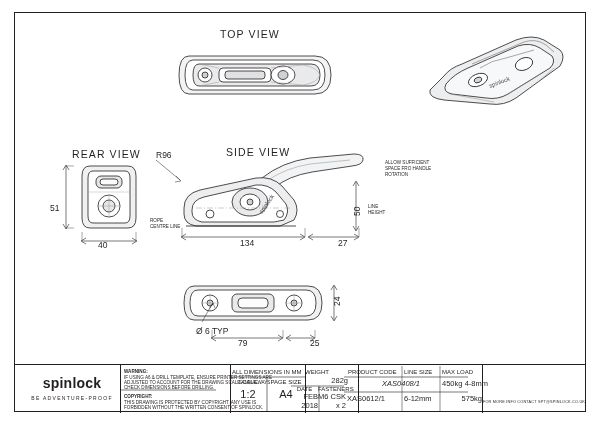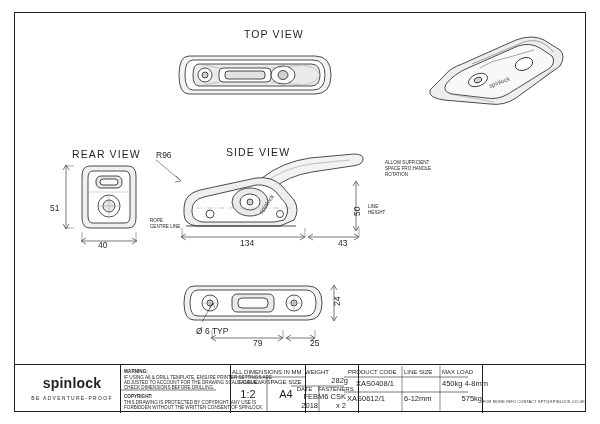--- a/index.html
+++ b/index.html
@@ -77,21 +77,21 @@
   svg{display:block;}
   .ph{position:absolute;}
 </style>
 </head>
 <body>
 
 <div id="sheet">
 
   <div class="frame"></div>
 
-  <div class="viewtitle" style="left:244px;top:28px;text-align:center;">TOP VIEW</div>
+  <div class="viewtitle" style="left:220px;top:28px;text-align:center;">TOP VIEW</div>
   <div class="ph" style="left:175px;top:44px;">
     <svg width="160" height="62" viewBox="0 0 160 62">
       <g fill="none" stroke="#231f20" stroke-width="0.8">
         <path d="M14 12 Q4 12 4 31 Q4 50 14 50 L140 50 Q156 50 156 31 Q156 12 140 12 Z" fill="#f2f3f4"></path>
         <path d="M18 16 Q10 16 10 31 Q10 46 18 46 L138 46 Q150 46 150 31 Q150 16 138 16 Z" fill="#ffffff"></path>
         <path d="M24 20 Q18 20 18 31 Q18 42 24 42 L136 42 Q145 42 145 31 Q145 20 136 20 Z" fill="#e9eaec"></path>
         <rect x="44" y="24" width="52" height="14" rx="4" fill="#ffffff"></rect>
         <rect x="50" y="27" width="40" height="8" rx="3" fill="#dfe1e3"></rect>
         <ellipse cx="108" cy="31" rx="12" ry="9" fill="#ffffff"></ellipse>
         <ellipse cx="108" cy="31" rx="5" ry="4.5" fill="#cfd2d5"></ellipse>
@@ -228,21 +228,21 @@
         <path d="M131 9 L180 9"></path>
         <path d="M135 6 L130 9 L135 12"></path>
           <path d="M176 6 L181 9 L176 12"></path>
         <path d="M4 9 L4 0" stroke-width="0.4"></path>
           <path d="M127 9 L127 0" stroke-width="0.4"></path>
           <path d="M181 9 L181 0" stroke-width="0.4"></path>
       </g>
     </svg>
   </div>
   <div class="dimtxt" style="left:240px;top:238px;">134</div>
-  <div class="dimtxt" style="left:338px;top:238px;">43</div>
+  <div class="dimtxt" style="left:338px;top:238px;">27</div>
 
   <div class="ph" style="left:180px;top:280px;">
     <svg width="148" height="46" viewBox="0 0 148 46">
       <g fill="none" stroke="#231f20" stroke-width="0.8">
         <path d="M14 6 Q4 6 4 23 Q4 40 14 40 L128 40 Q142 40 142 23 Q142 6 128 6 Z" fill="#eff0f1"></path>
         <path d="M18 10 Q10 10 10 23 Q10 36 18 36 L126 36 Q136 36 136 23 Q136 10 126 10 Z" fill="#ffffff"></path>
         <rect x="52" y="14" width="42" height="18" rx="5" fill="#e7e9eb"></rect>
         <rect x="58" y="18" width="30" height="10" rx="4" fill="#fcfcfc"></rect>
         <circle cx="30" cy="23" r="8" fill="#ffffff"></circle>
         <circle cx="30" cy="23" r="3" fill="#cfd2d5"></circle>
@@ -283,21 +283,21 @@
           <path d="M70 5 L75 8 L70 11"></path>
         <path d="M79 8 L106 8"></path>
         <path d="M83 5 L78 8 L83 11"></path>
           <path d="M102 5 L107 8 L102 11"></path>
         <path d="M4 8 L4 0" stroke-width="0.4"></path>
           <path d="M75 8 L75 0" stroke-width="0.4"></path>
           <path d="M107 8 L107 0" stroke-width="0.4"></path>
       </g>
     </svg>
   </div>
-  <div class="dimtxt" style="left:253px;top:338px;">79</div>
+  <div class="dimtxt" style="left:238px;top:338px;">79</div>
   <div class="dimtxt" style="left:310px;top:338px;">25</div>
 
   <div class="tb">
     <div class="cell" style="left:106px;width:110px;"></div>
     <div class="cell" style="left:216px;width:75px;"></div>
     <div class="cell" style="left:291px;width:53px;"></div>
     <div class="cell" style="left:344px;width:124px;"></div>
     <div class="cell" style="left:468px;width:104px;"></div>
   </div>
 
@@ -355,21 +355,21 @@
   <div class="tcell-s" style="left:318px;top:401px;width:28px;">x 2</div>
 
   <div class="tcell-h" style="left:348px;top:369px;width:52px;text-align:left;">PRODUCT CODE</div>
   <div class="tcell-h" style="left:404px;top:369px;width:40px;text-align:left;">LINE SIZE</div>
   <div class="tcell-h" style="left:442px;top:369px;width:36px;text-align:left;">MAX LOAD</div>
   <div class="ph" style="left:344px;top:376px;">
     <svg width="124" height="2" viewBox="0 0 124 2">
         <path d="M0 1 L124 1" stroke="#231f20" stroke-width="0.6"></path>
       </svg>
   </div>
-  <div class="tcell-s" style="left:347px;top:379px;width:56px;text-align:center;">XAS0408/1</div>
+  <div class="tcell-s" style="left:364px;top:379px;width:56px;text-align:right;font-style:italic;">XAS0408/1</div>
   <div class="tcell-s" style="left:404px;top:379px;width:40px;text-align:right;padding-left:44px;">4-8mm</div>
   <div class="tcell-s" style="left:442px;top:379px;width:40px;text-align:left;">450kg</div>
   <div class="ph" style="left:344px;top:391px;">
     <svg width="124" height="2" viewBox="0 0 124 2">
         <path d="M0 1 L124 1" stroke="#231f20" stroke-width="0.6"></path>
       </svg>
   </div>
   <div class="tcell-s" style="left:347px;top:394px;width:56px;text-align:left;">XAS0612/1</div>
   <div class="tcell-s" style="left:404px;top:394px;width:40px;text-align:left;">6-12mm</div>
   <div class="tcell-s" style="left:442px;top:394px;width:40px;text-align:right;">575kg</div>

